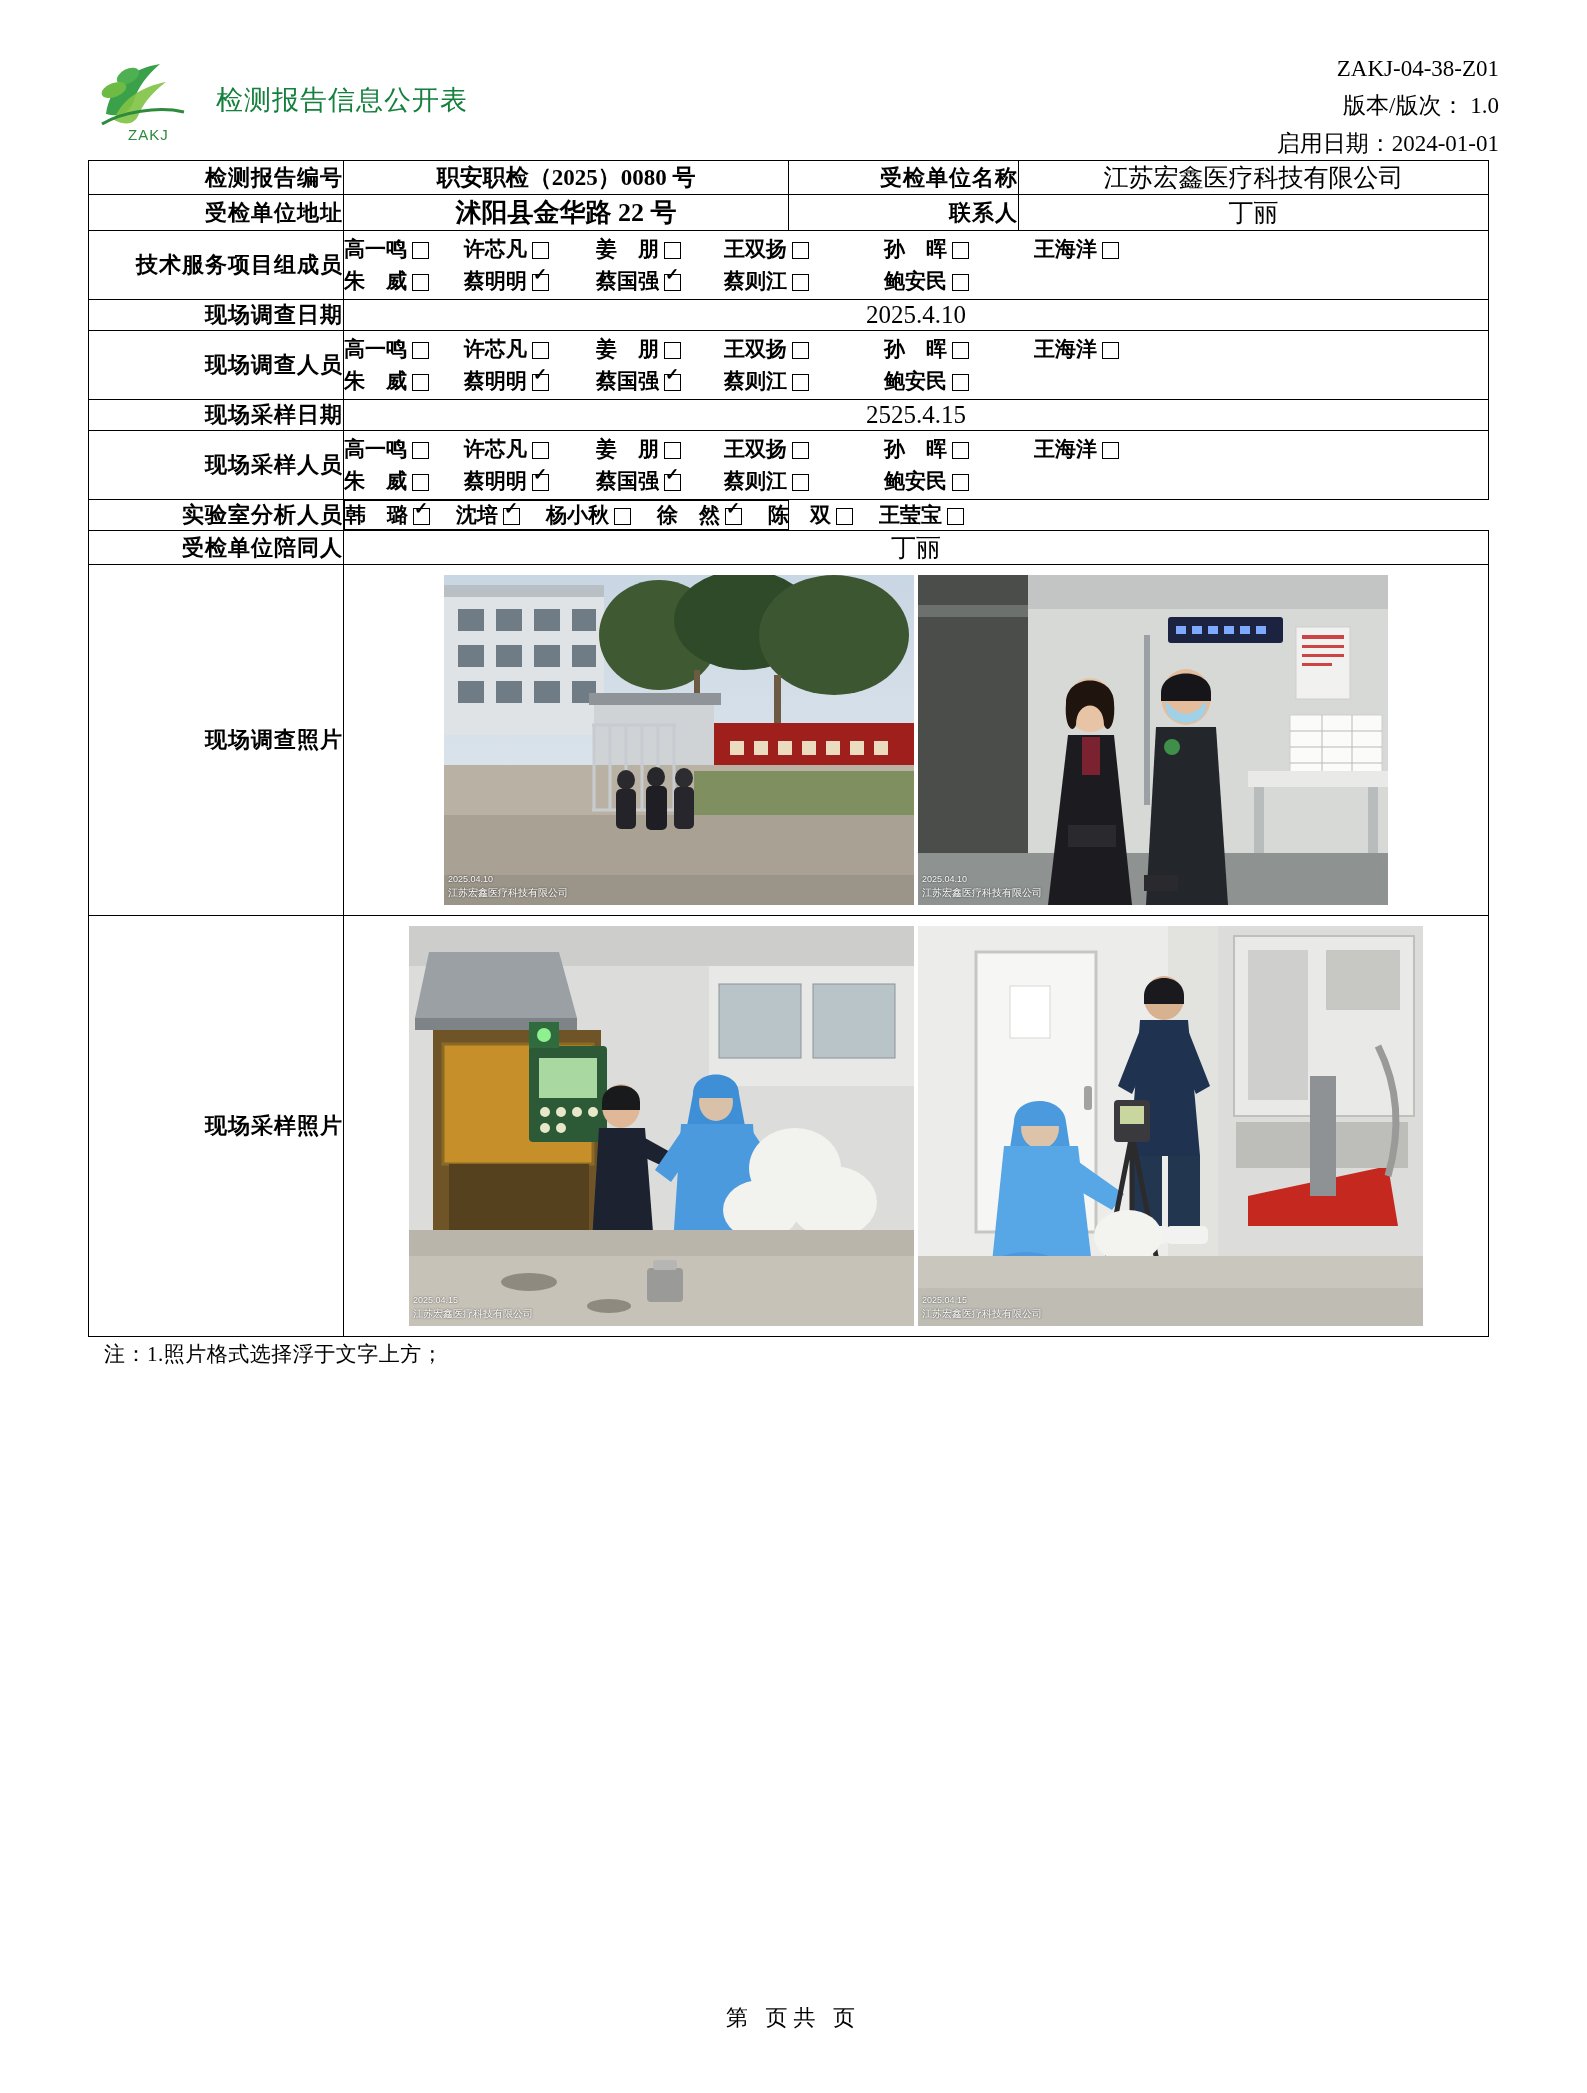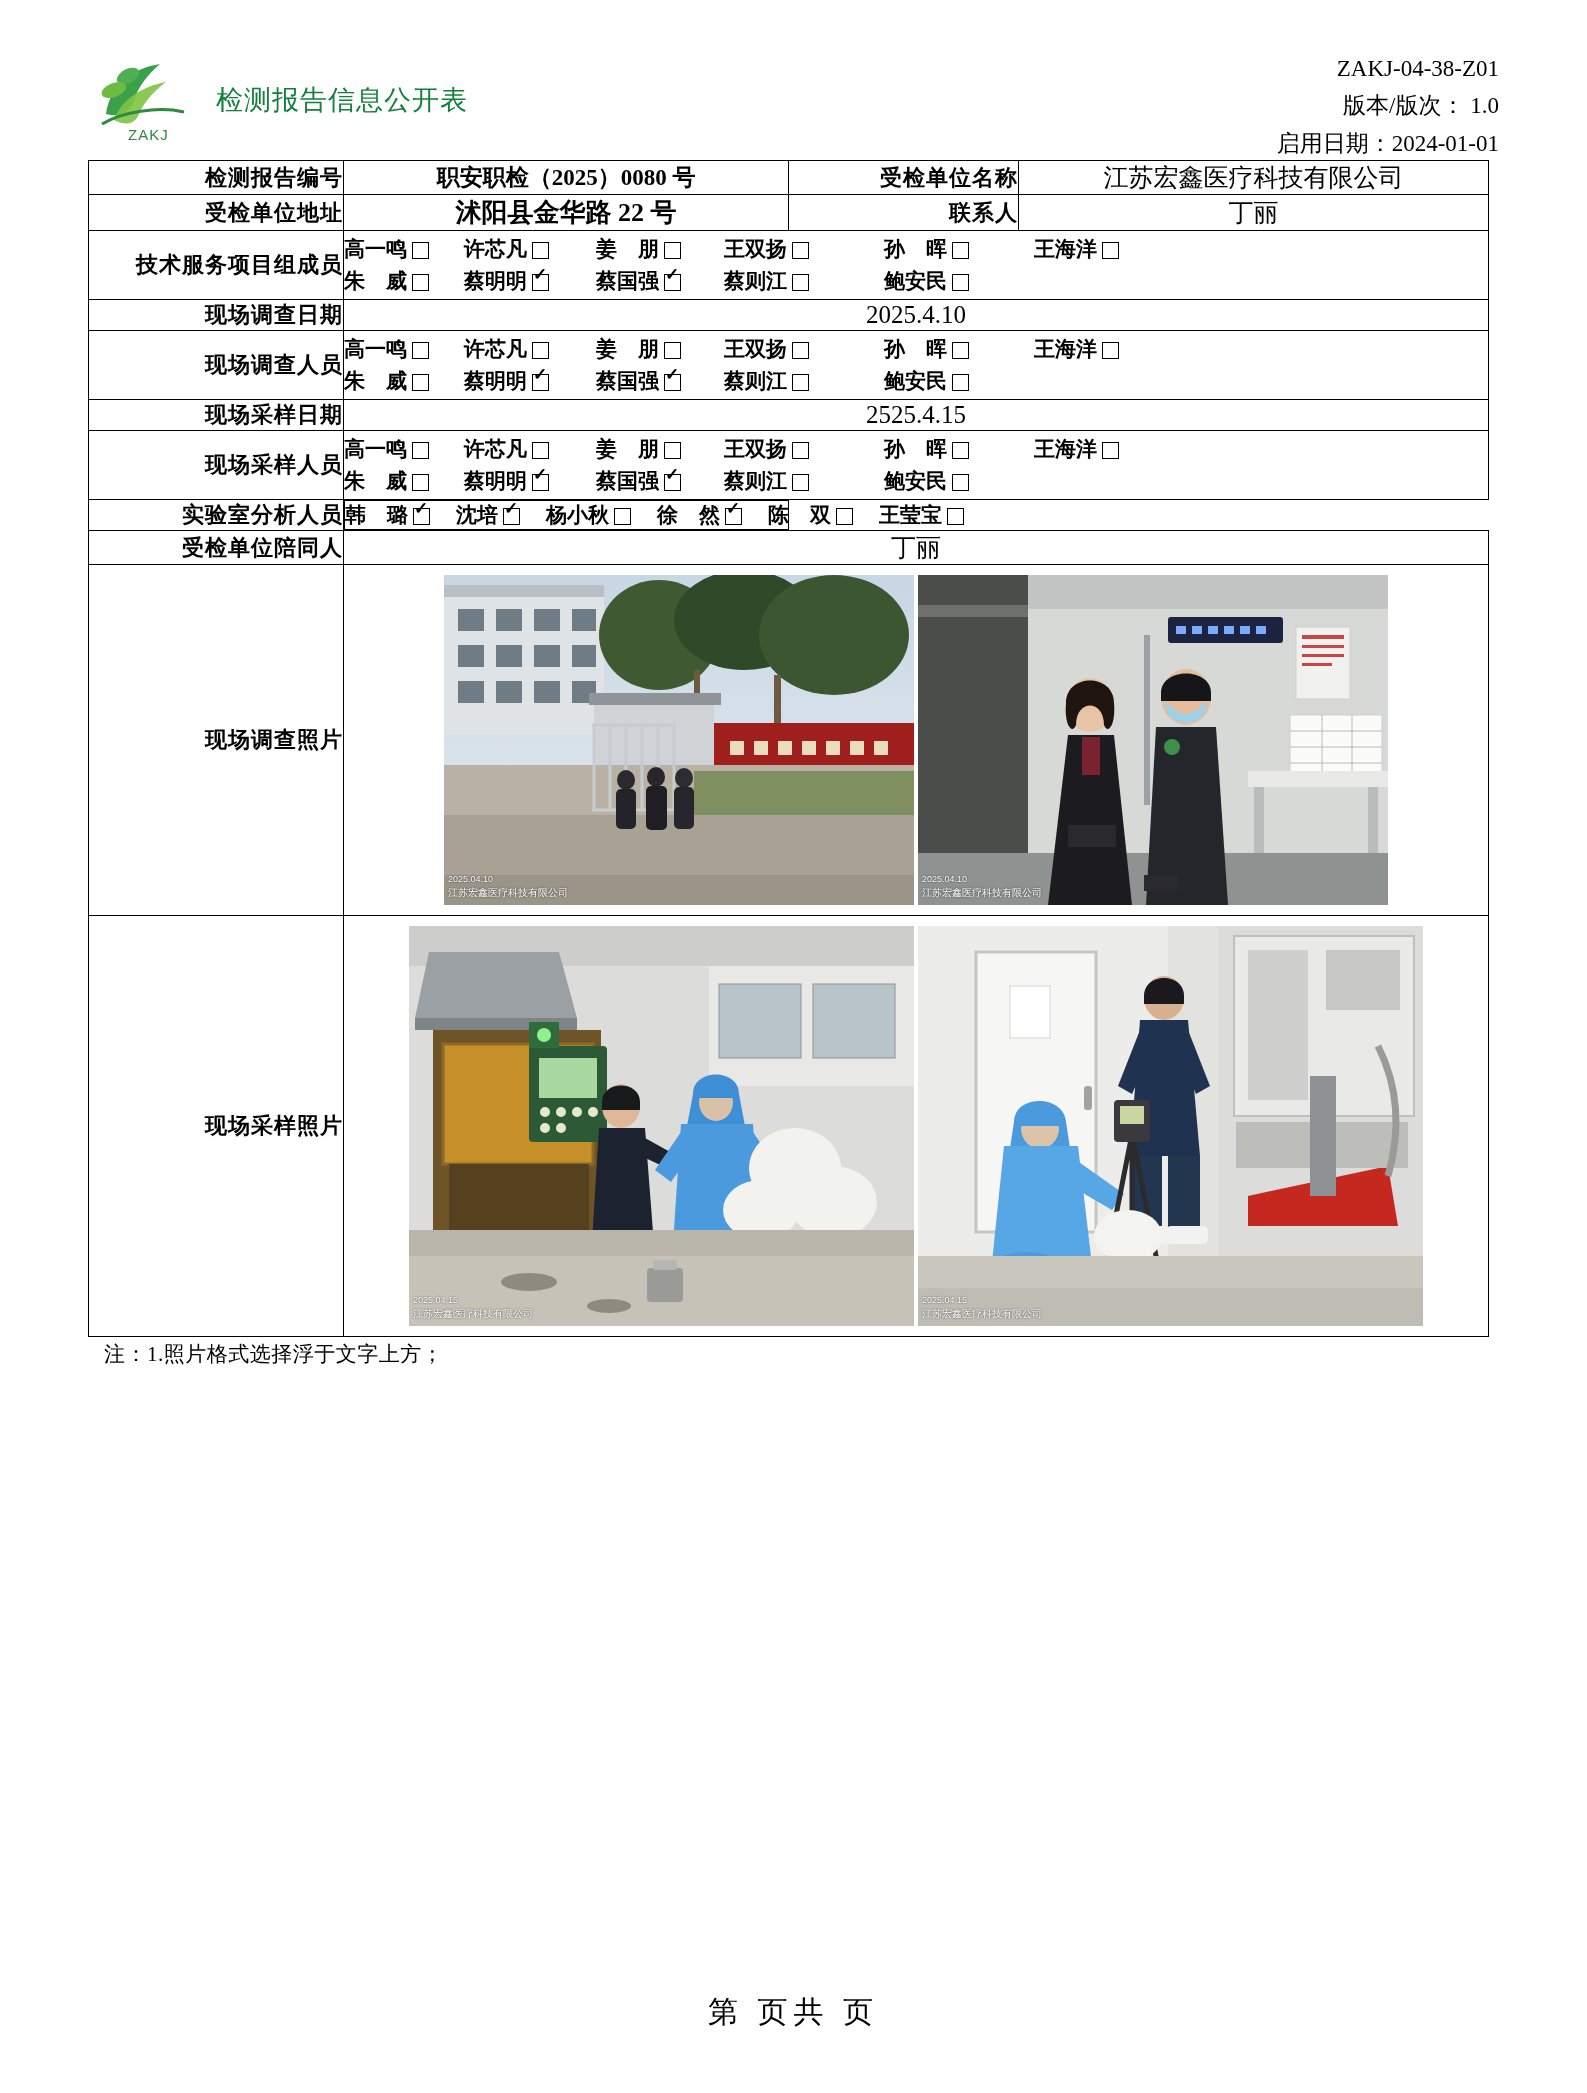--- a/index.html
+++ b/index.html
@@ -180,21 +180,21 @@
   .ph .wm .d { font-size: 9px; opacity: .95; }
 
   .note {
     font-size: 21px;
     margin-top: 3px;
     margin-left: 16px;
     letter-spacing: 0.5px;
   }
   .footer {
     text-align: center;
-    font-size: 30px;
+    font-size: 22px;
     letter-spacing: 6px;
     position: absolute;
     left: 0;
     right: 0;
     bottom: 60px;
   }
 </style>
 </head>
 <body>
 

